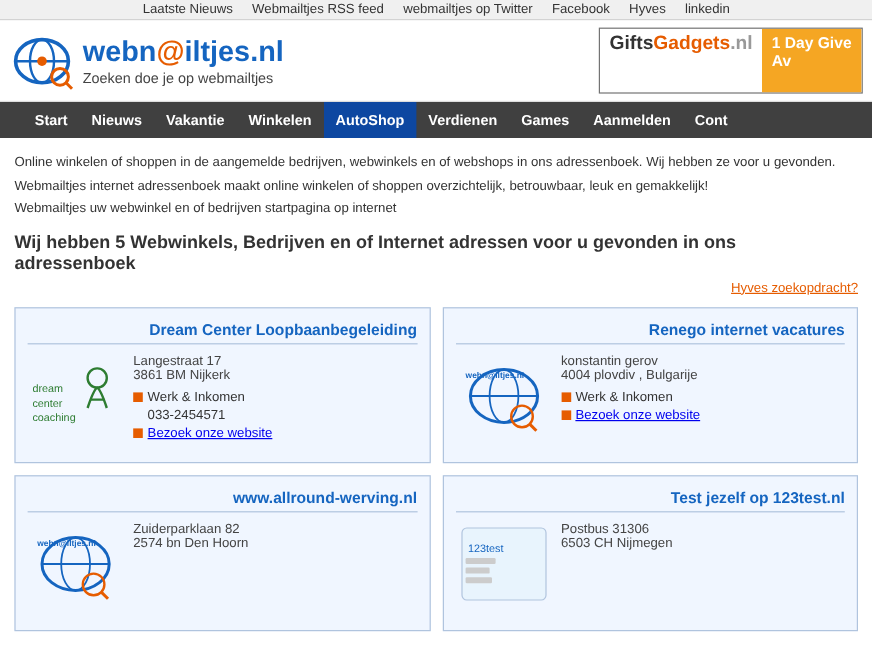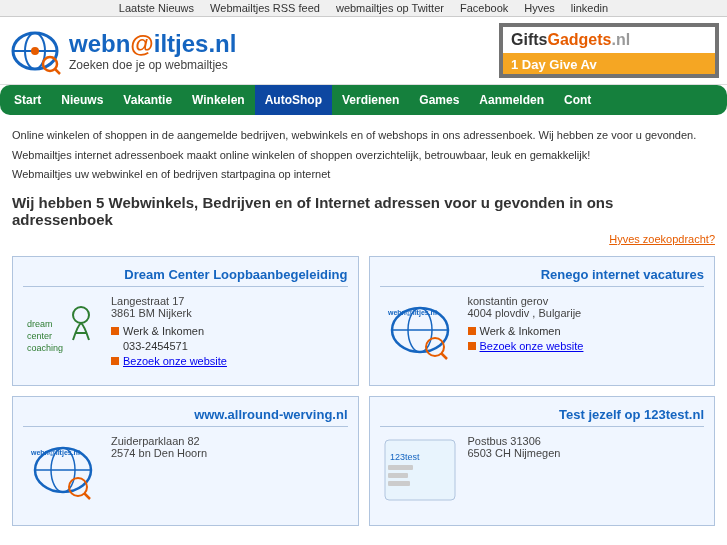--- a/index.html
+++ b/index.html
@@ -45,24 +45,24 @@
       color: #1565c0;
     }
     #logo-title span.at { color: #e65c00; }
     #logo-subtitle {
       font-size: 12px;
       color: #444;
     }
     #ad-banner {
       width: 220px;
       height: 55px;
-      border: 4px solid #737373;
+      border: 1px solid #737373;
       background: #fff;
       display: flex;
-      flex-direction: column;
+      flex-direction: row;
       overflow: hidden;
     }
     #ad-banner-top {
       padding: 4px 8px;
       font-size: 16px;
       font-weight: bold;
     }
     #ad-banner-top span.gifts { color: #333; }
     #ad-banner-top span.gadgets { color: #e65c00; }
     #ad-banner-top span.nl { color: #999; }
@@ -70,25 +70,24 @@
       background: #f5a623;
       color: #fff;
       font-size: 13px;
       font-weight: bold;
       padding: 4px 8px;
       flex: 1;
     }
 
     
     #nav {
-      background: #15803d;
-      display: flex;
-      align-items: center;
-      padding: 0 4px;
-      border-radius: 10px;
+      background: #404040;
+      display: flex;
+      align-items: center;
+      padding: 0 19px;
     }
     #nav a {
       color: #fff;
       text-decoration: none;
       font-size: 12px;
       font-weight: bold;
       padding: 8px 10px;
       display: block;
       white-space: nowrap;
     }

